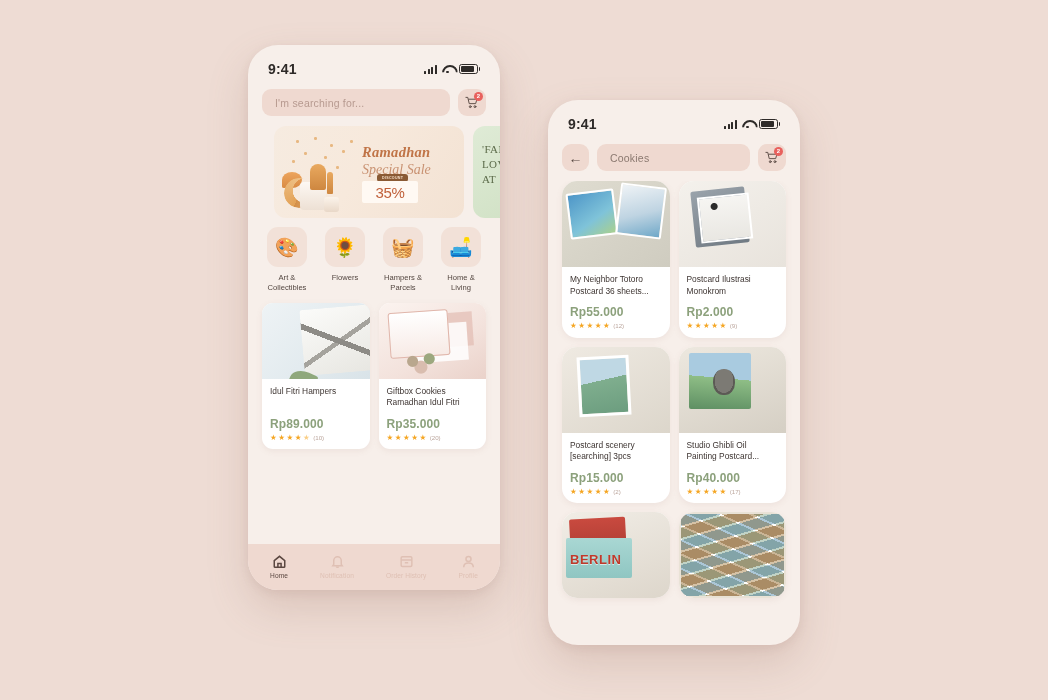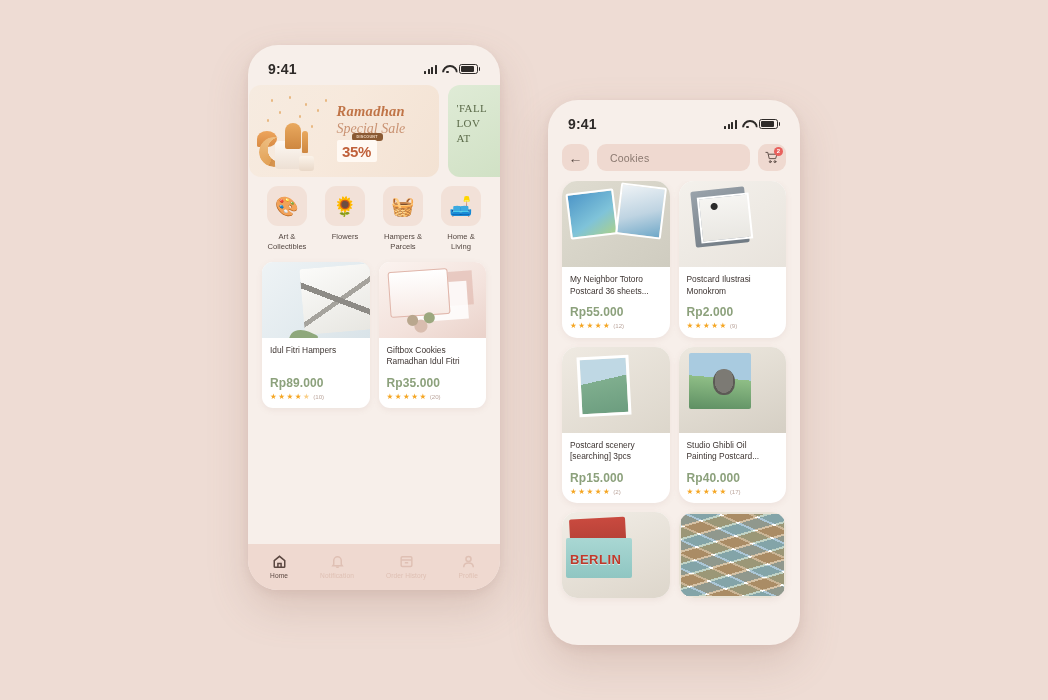--- a/index.html
+++ b/index.html
@@ -72,39 +72,39 @@
     position:absolute; top:3px; right:3px;
     min-width:9px; height:9px; padding:0 1.5px;
     border-radius:5px; background:#E8615D; color:#fff;
     font-size:6px; font-weight:bold; line-height:9px; text-align:center;
   }
 
   
   .body { flex:1; overflow:hidden; position:relative; }
 
   
-  .banners { display:flex; gap:9px; padding:0 0 0 26px;justify-content:center; }
+  .banners { display:flex; gap:9px; padding:0 0 0 26px; }
   .banner {
     flex:0 0 190px; height:92px; border-radius:12px; overflow:hidden; position:relative;
     background:linear-gradient(120deg,#F6EBE0 0%,#F7E9DC 45%,#F3E2D3 100%);
   }
   .banner.alt { flex:0 0 78px; background:linear-gradient(150deg,#DFEBD6,#CFE0C3); }
   .ban-text { position:absolute; left:88px; top:18px; }
   .ban-title { font-family:"Liberation Serif", serif; font-size:14.5px; color:#C07447; font-style:italic; font-weight:bold; letter-spacing:.3px; }
   .ban-sub { font-family:"Liberation Serif", serif; font-size:14px; color:#C99272; font-style:italic; margin-top:1px; }
   .ban-pill {
     position:absolute; left:103px; top:48px;
     background:#8A5A34; color:#F4DCC6; font-size:3.6px; font-weight:bold;
     padding:2px 5px; border-radius:3px; letter-spacing:.3px;
   }
   .ban-disc {
-    position:absolute; left:88px; top:55px; width:40px; height:22px;
+    position:absolute; left:88px; top:55px; width:56px; height:22px;
     background:#FFF9F3; border-radius:2px;
     display:flex; align-items:center; justify-content:center;
-    font-size:15px; font-weight:bold; color:#C0603A; letter-spacing:-.3px;
+    font-size:15px; font-weight:normal; color:#C0603A; letter-spacing:-.3px;
   }
   .ban-alt-text {
     position:absolute; left:9px; top:16px; font-family:"Liberation Serif", serif;
     font-size:11px; color:#5C6B4A; line-height:1.35; letter-spacing:.4px;
   }
   
   .gift { position:absolute; left:6px; bottom:4px; width:82px; height:68px; }
   .gift .moon {
     position:absolute; left:4px; bottom:6px; width:30px; height:30px; border-radius:50%;
     background:conic-gradient(from 200deg,#E2A156,#F0C48B,#D38F49);
@@ -275,20 +275,37 @@
         <span class="wifi"></span>
         <span style="display:flex;align-items:center">
           <span class="batt">
               <i style="width:88%"></i>
             </span>
             <span class="batt-cap"></span>
         </span>
       </span>
     </div>
 
+    <div class="searchrow">
+      <div class="searchbox">
+        <span>I'm searching for...</span>
+      </div>
+      <div class="cartbtn">
+        <span class="cart-glyph">
+          <svg viewBox="0 0 16 15">
+              <g fill="none" stroke="#5a4a44" stroke-width="1.1" stroke-linecap="round" stroke-linejoin="round">
+            <path d="M1 1.6h2.1l1.7 7.2h7.4l1.5-5.1H4.3"></path>
+                <circle cx="6" cy="12.3" r="1.1"></circle>
+                <circle cx="11.4" cy="12.3" r="1.1"></circle>
+          </g>
+            </svg>
+        </span>
+        <span class="cart-badge">2</span>
+      </div>
+    </div>
 
     <div class="body">
 
       <div class="banners">
         <div class="banner">
           <div class="ban-stars">
             <i style="left:6px;top:4px"></i>
               <i style="left:24px;top:1px"></i>
               <i style="left:40px;top:8px"></i>
             <i style="left:14px;top:16px"></i>

